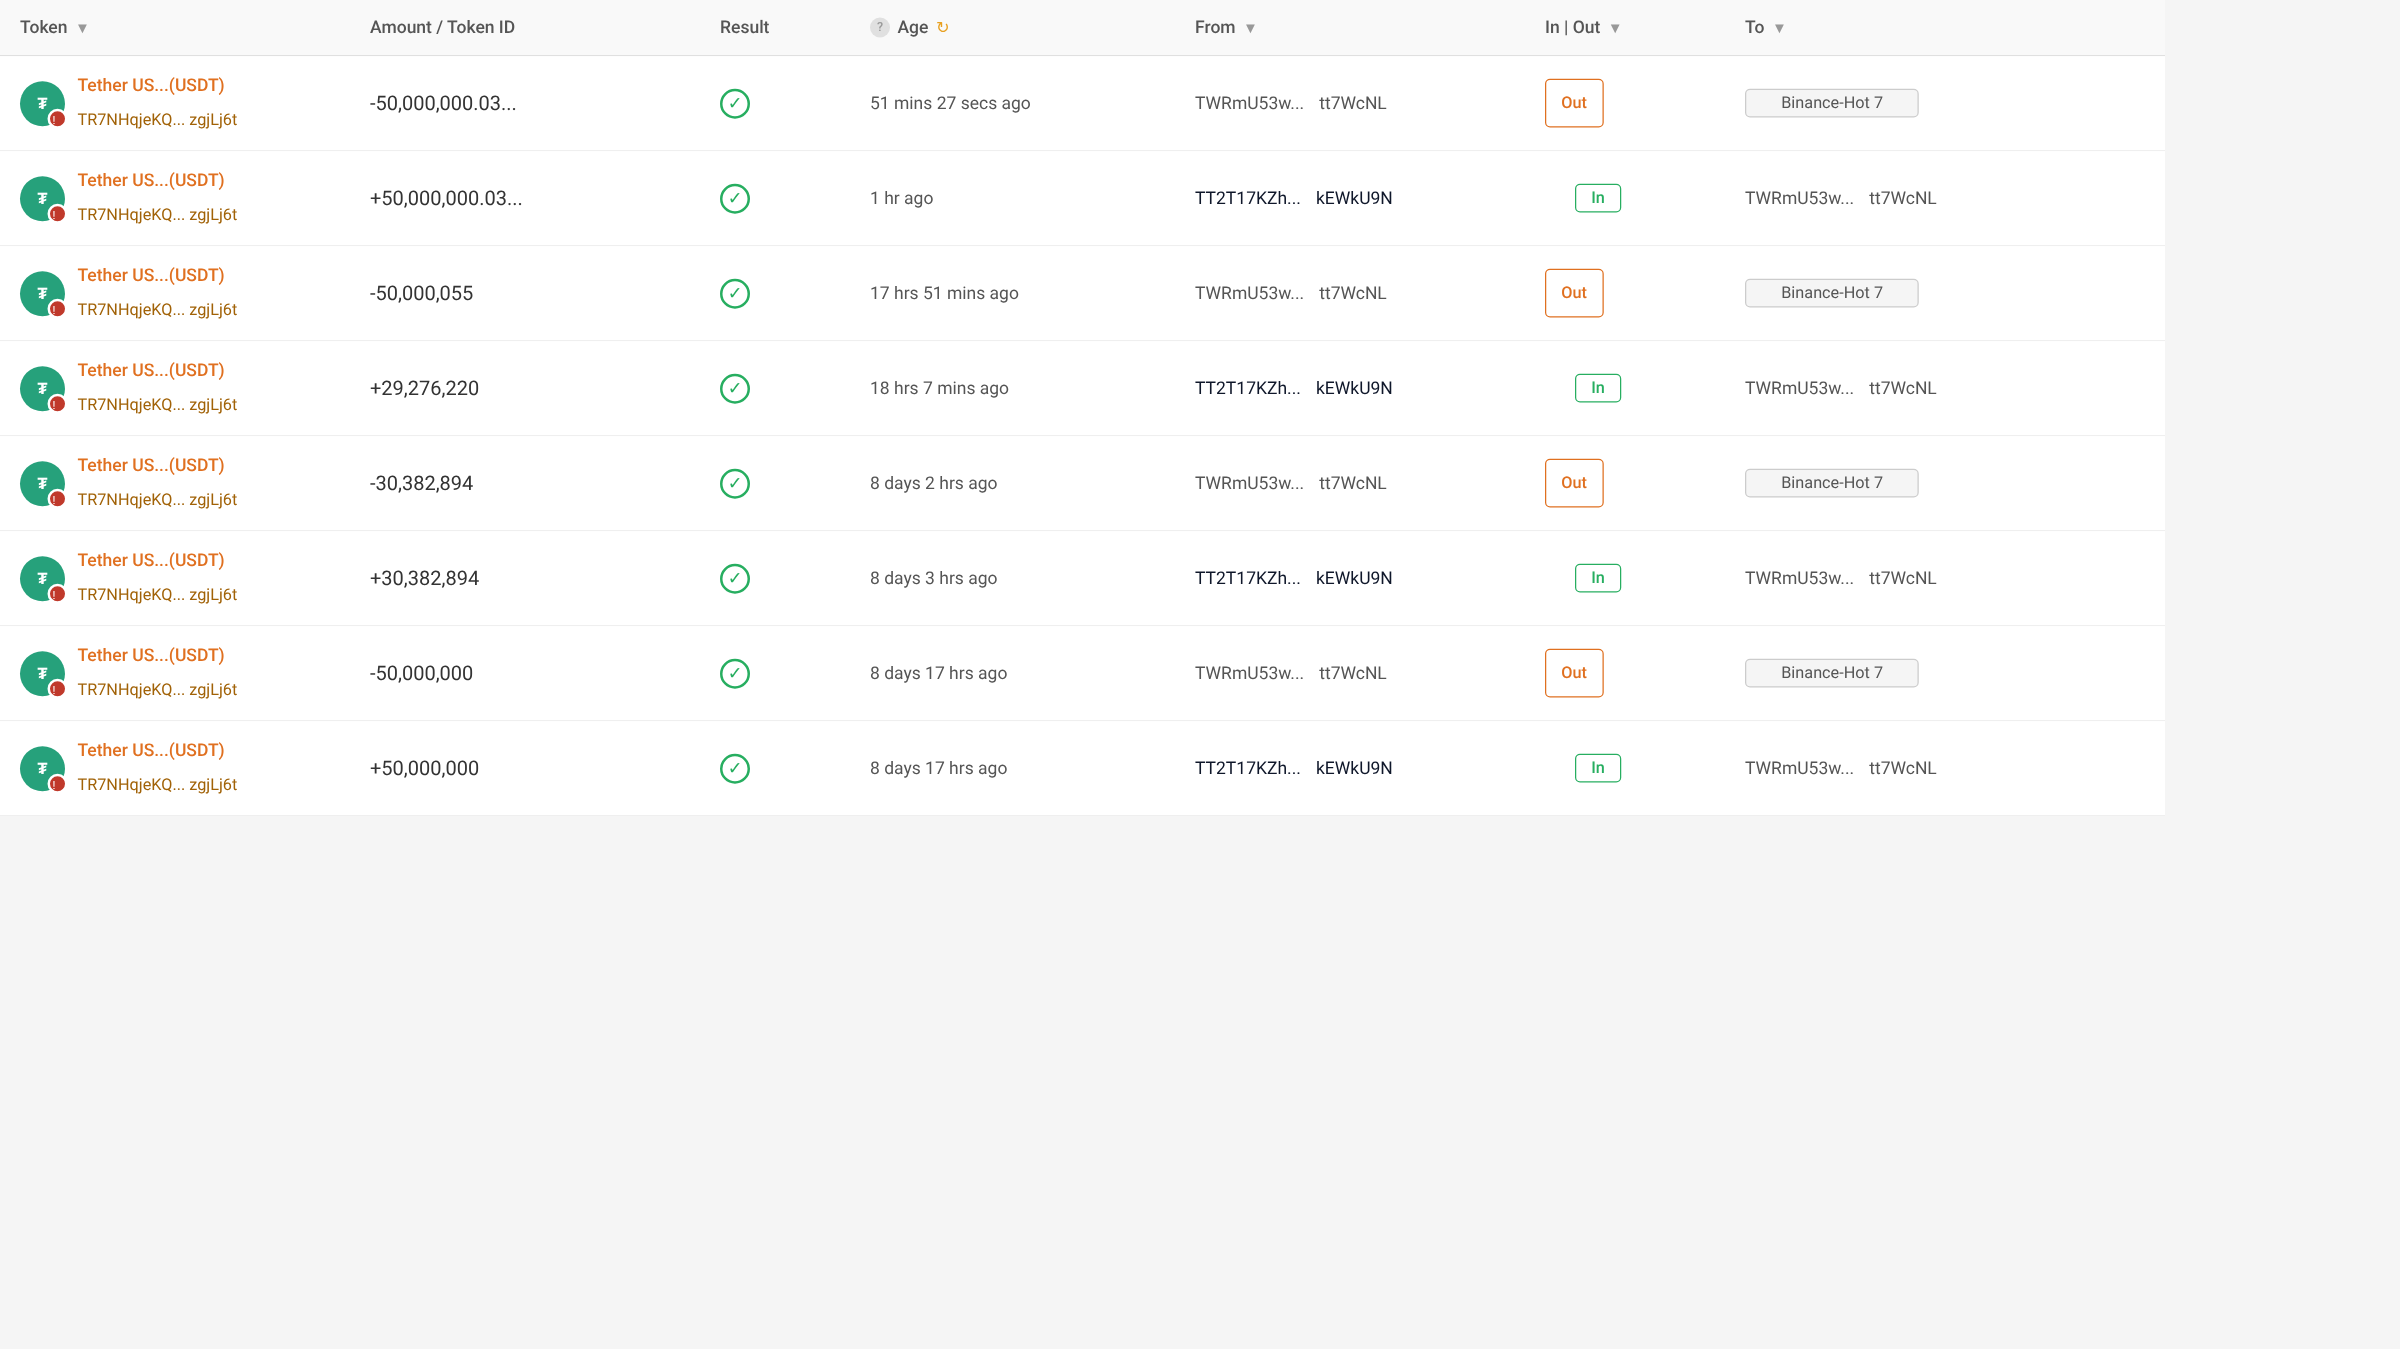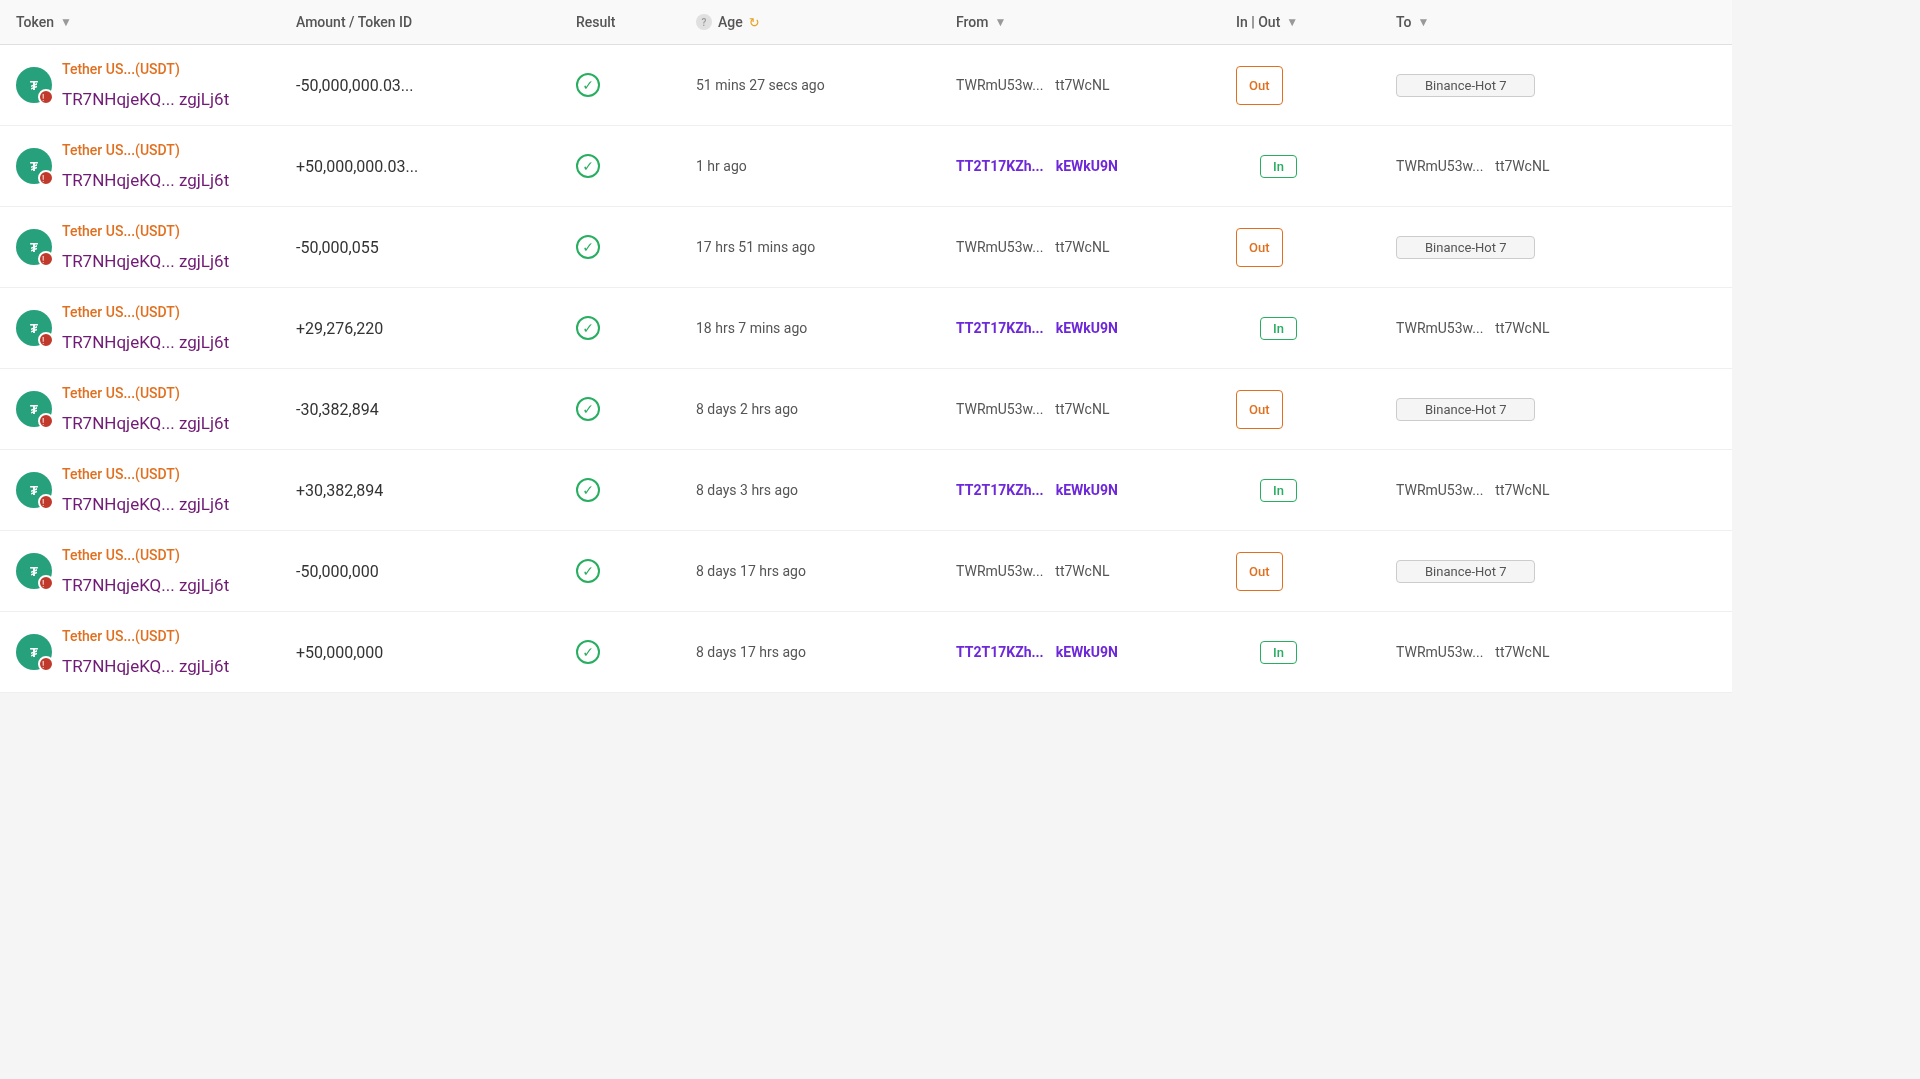--- a/index.html
+++ b/index.html
@@ -124,22 +124,22 @@
       gap: 12px;
     }
 
     .token-name {
       color: #e07020;
       font-weight: 500;
       font-size: 14px;
     }
 
     .token-address {
-      color: #701a75;
-      font-size: 17px;
+      color: #a16207;
+      font-size: 13px;
     }
 
     .amount-cell {
       font-size: 16px;
       color: #333;
     }
 
     .result-cell {
       display: flex;
       align-items: center;
@@ -163,23 +163,22 @@
     }
 
     .from-cell {
       display: flex;
       align-items: center;
       gap: 4px;
       font-size: 14px;
     }
 
     .from-link {
-      color: #6d28d9;
+      color: #0f172a;
       cursor: pointer;
-      font-weight: bold;
     }
 
     .from-plain {
       color: #555;
     }
 
     .from-separator {
       color: #999;
       margin: 0 2px;
     }

